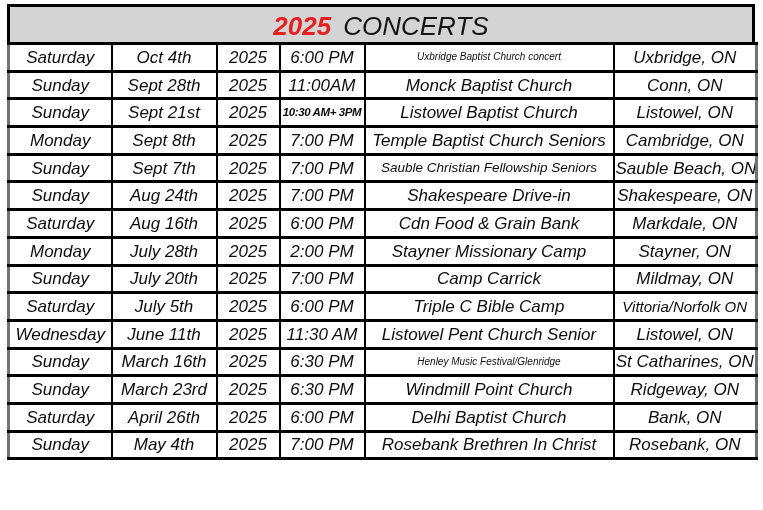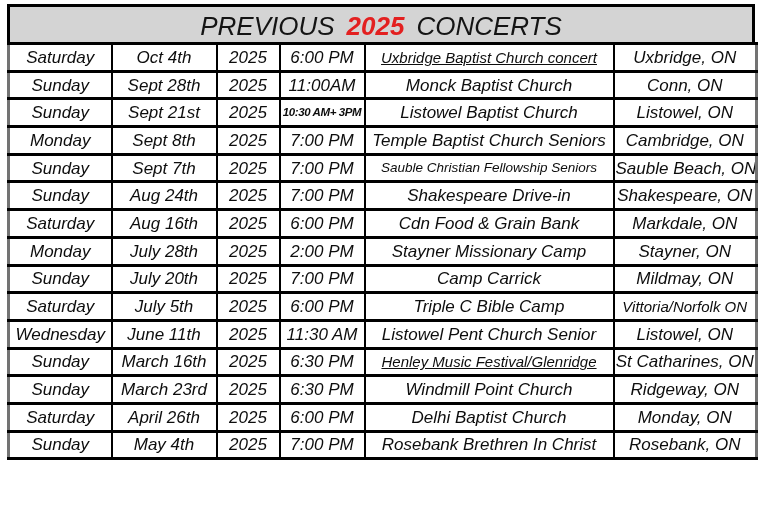--- a/index.html
+++ b/index.html
@@ -65,30 +65,29 @@
     white-space: nowrap;
     overflow: hidden;
     line-height: 1;
   }
   table.concerts td.squeeze {
     font-weight: 700;
     font-size: 11.5px;
     letter-spacing: -0.4px;
     padding: 0;
   }
-  table.concerts td.small-venue { font-size: 15px; text-decoration: underline; }
+  table.concerts td.small-venue { font-size: 10px; }
   table.concerts td.tiny-venue  { font-size: 13.5px; }
   table.concerts td.small-loc   { font-size: 15px; }
 </style>
 </head>
 <body>
 
 <div class="sheet">
   <div class="title-bar" style="background: rgb(212, 212, 212);">
-    <span class="seg">PREVIOUS</span>
     <span class="year" style="color: rgb(227, 32, 32);">2025</span>
     <span class="seg">CONCERTS</span>
   </div>
   <table class="concerts">
     <colgroup>
       <col style="width:103px">
       <col style="width:105px">
       <col style="width:63px">
       <col style="width:85px">
       <col style="width:249px">
@@ -198,21 +197,21 @@
           <td>6:30 PM</td>
           <td>Windmill Point Church</td>
           <td>Ridgeway, ON</td>
         </tr>
         <tr>
           <td>Saturday</td>
           <td>April 26th</td>
           <td>2025</td>
           <td>6:00 PM</td>
           <td>Delhi Baptist Church</td>
-          <td>Monday, ON</td>
+          <td>Bank, ON</td>
         </tr>
         <tr>
           <td>Sunday</td>
           <td>May 4th</td>
           <td>2025</td>
           <td>7:00 PM</td>
           <td>Rosebank Brethren In Christ</td>
           <td>Rosebank, ON</td>
         </tr>
       </tbody>

